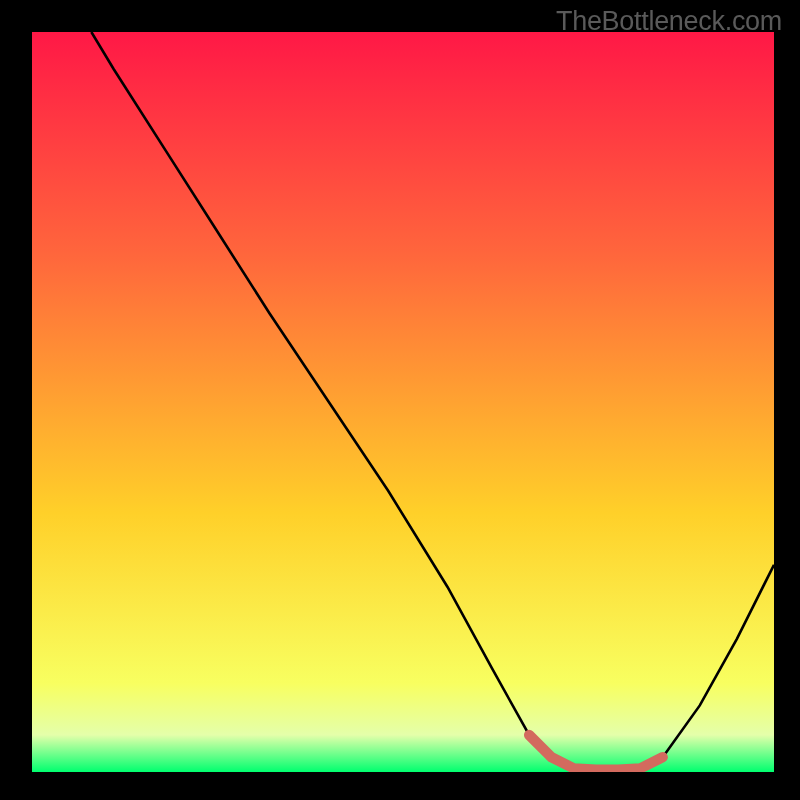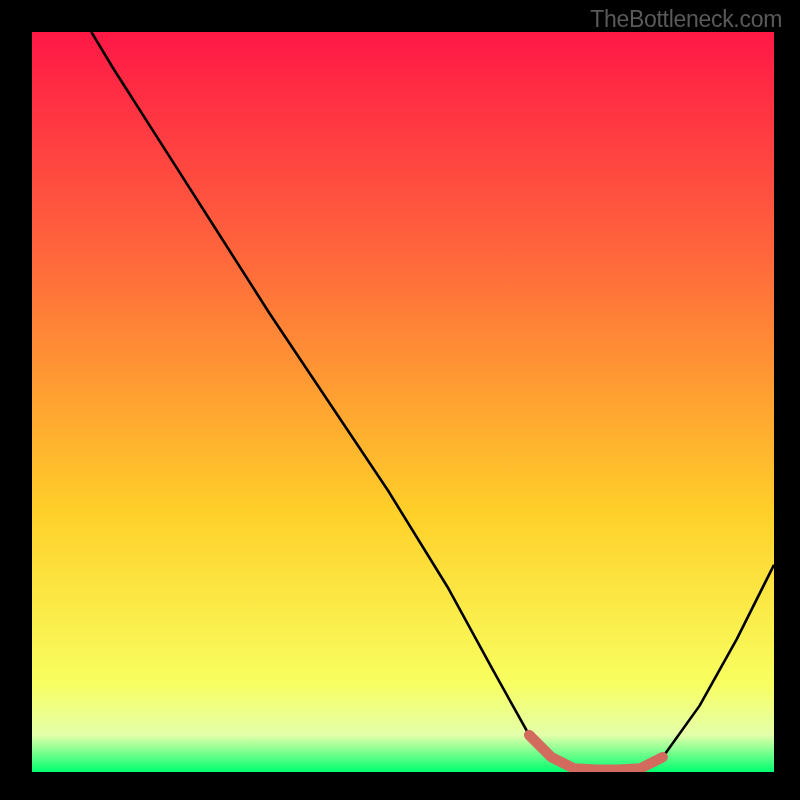--- a/index.html
+++ b/index.html
@@ -9,21 +9,21 @@
     width: 800px;
     height: 800px;
     position: relative;
     font-family: Arial, Helvetica, sans-serif;
   }
   .attribution {
     position: absolute;
     top: 6px;
     right: 18px;
     color: #5a5a5a;
-    font-size: 23px;
+    font-size: 27px;
     font-weight: 500;
     letter-spacing: -0.3px;
   }
   .chart-box {
     position: absolute;
     left: 32px;
     top: 32px;
     width: 742px;
     height: 740px;
     overflow: hidden;

